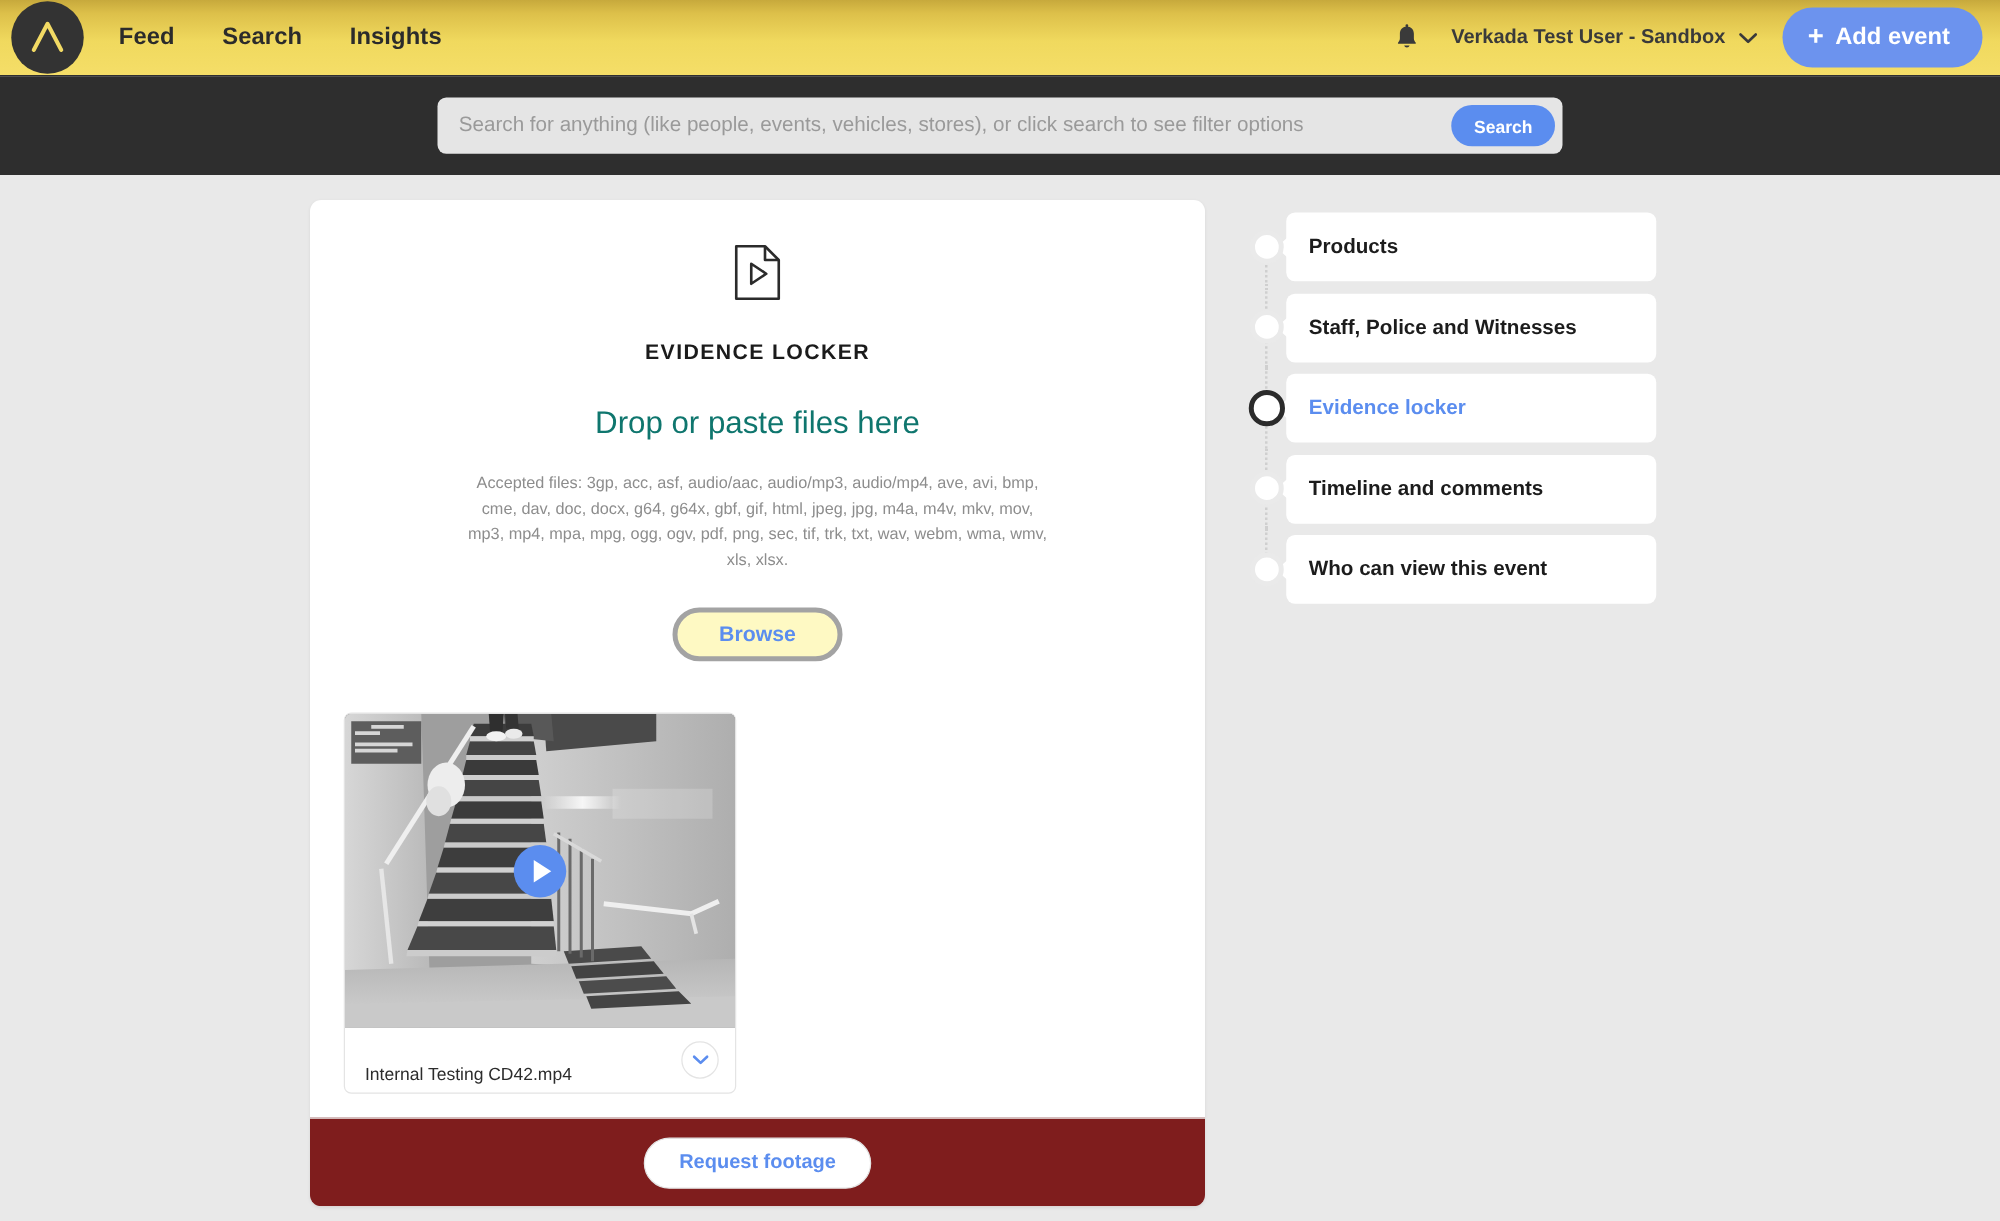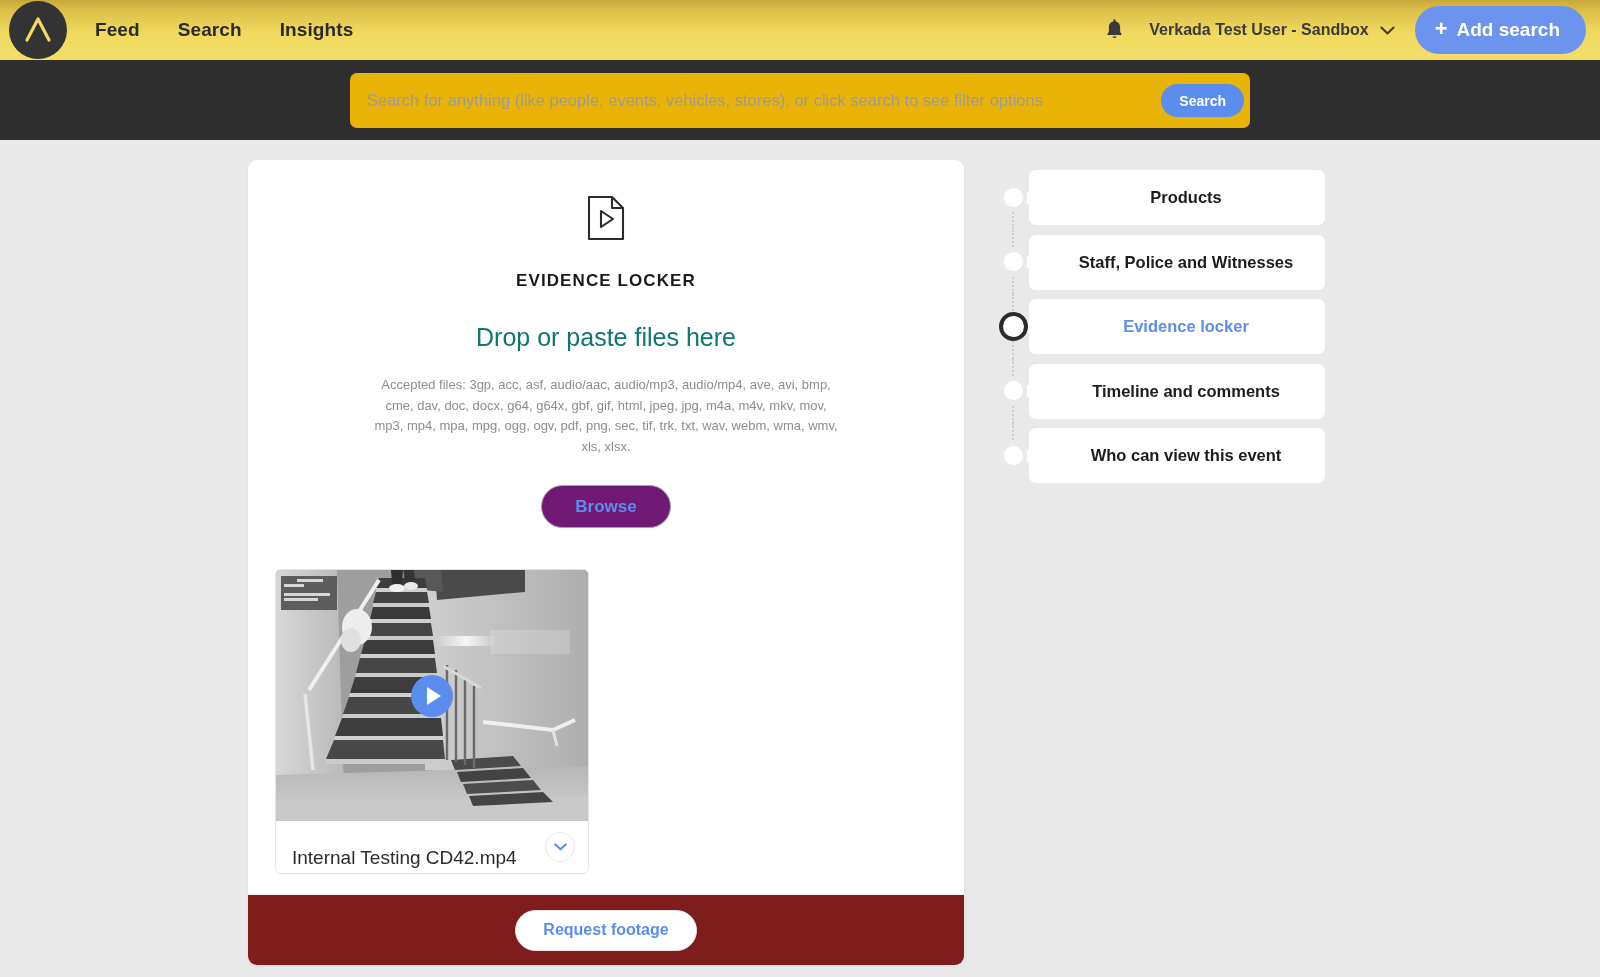--- a/index.html
+++ b/index.html
@@ -51,21 +51,21 @@
   }
   .plus-glyph { font-size: 22px; font-weight: bold; line-height: 1; margin-top: -2px; }
 
   
   .searchband {
     position: absolute; left: 0; top: 61px; width: 1600px; height: 79px;
     background: #2e2e2e;
     display: flex; align-items: center; justify-content: center;
   }
   .searchbox {
-    width: 900px; height: 55px; background: #eab308; border-radius: 7px;
+    width: 900px; height: 45px; background: #e5e5e5; border-radius: 7px;
     display: flex; align-items: center; padding: 0 6px 0 0;
     position: relative;
   }
   .searchbox input {
     flex: 1; border: none; outline: none; height: 100%;
     font-size: 16.5px; color: #333; padding-left: 17px;
     background: transparent;
     font-family: "Liberation Sans", sans-serif;
   }
   .searchbox input::placeholder { color: #9a9a9a; }
@@ -94,21 +94,21 @@
     font-size: 17px; font-weight: bold; color: #1b1b1b;
     letter-spacing: 1.1px; margin-bottom: 32px;
   }
   .drop-label { font-size: 25px; color: #0f766e; font-weight: normal; margin-bottom: 23px; }
   .accepted {
     width: 470px; text-align: center; font-size: 13px; line-height: 20.5px;
     color: #8d8d8d;
   }
   .browse {
     margin-top: 28px;
-    background: #701a75; border: 1px solid #a3a3a3; border-radius: 24px;
+    background: #fef9c3; border: 4px solid #a3a3a3; border-radius: 24px;
     height: 43px; padding: 0 33px; font-size: 17px; font-weight: bold;
     color: #5b8def; cursor: pointer; font-family: "Liberation Sans", sans-serif;
   }
 
   
   .tile {
     margin-top: 41px; width: 314px;
     border: 1px solid #e4e4e4; border-radius: 6px; overflow: hidden;
     background: #fff; align-self: flex-start; margin-left: 27px;
   }
@@ -127,21 +127,21 @@
   .playbtn .tri {
     width: 0; height: 0; margin-left: 4px;
     border-left: 14px solid #fff;
     border-top: 9px solid transparent;
     border-bottom: 9px solid transparent;
   }
   .tile-foot {
     height: 52px; display: flex; align-items: center;
     padding: 0 13px 0 16px; justify-content: space-between;
   }
-  .tile-name { font-size: 19px; color: #2c2c2c; margin-top: 22px; }
+  .tile-name { font-size: 14px; color: #2c2c2c; margin-top: 22px; }
   .chev-round {
     width: 30px; height: 30px; border-radius: 50%;
     border: 1px solid #e4e4e4; background: #fff;
     display: flex; align-items: center; justify-content: center; cursor: pointer;
     flex: 0 0 auto;
   }
 
   .card-foot {
     height: 71px; background: #7f1d1d; border-top: 1px solid #ededed;
     display: flex; align-items: center; justify-content: center; gap: 17px;
@@ -168,21 +168,20 @@
     position: relative; z-index: 2;
     width: 27px; height: 27px; border-radius: 50%;
     background: #ffffff; border: 4px solid #eaeaea; cursor: pointer;
   }
   .dot.active { border-color: #2b2b2b; width: 29px; height: 29px; border-width: 4px; }
   .step-card {
     position: absolute; left: 33px; top: 5px; width: 296px; height: 55px;
     background: #ffffff; border-radius: 7px;
     display: flex; align-items: center; padding-left: 18px;
     cursor: pointer;
-    justify-content: center;
   }
   .step-card::before {
     content: ""; position: absolute; left: -8px; top: 50%; margin-top: -8px;
     border-top: 8px solid transparent; border-bottom: 8px solid transparent;
     border-right: 9px solid #ffffff;
   }
   .step-label { font-size: 16.5px; font-weight: bold; color: #1c1c1c; }
   .step-label.active { color: #5b8def; }
   .step-row:last-child .dotline { height: 32px; }
   .step-row:first-child .dotline { top: 32px; height: 32px; }
@@ -210,21 +209,21 @@
       </svg>
     </div>
     <div class="account">
       <span class="account-name">Verkada Test User - Sandbox</span>
       <svg class="chev-dark" viewBox="0 0 15 9" aria-hidden="true">
         <path d="M1.4 1.6 L7.5 7.4 L13.6 1.6" fill="none" stroke="#3a3a3a" stroke-width="2.1" stroke-linecap="round" stroke-linejoin="round"></path>
       </svg>
     </div>
     <button class="add-event">
       <span class="plus-glyph">+</span>
-      <span>Add search</span>
+      <span>Add event</span>
     </button>
   </div>
 </div>
 
 <div class="searchband">
   <div class="searchbox">
     <input type="text" placeholder="Search for anything (like people, events, vehicles, stores), or click search to see filter options" style="">
     <button class="search-btn">Search</button>
   </div>
 </div>

